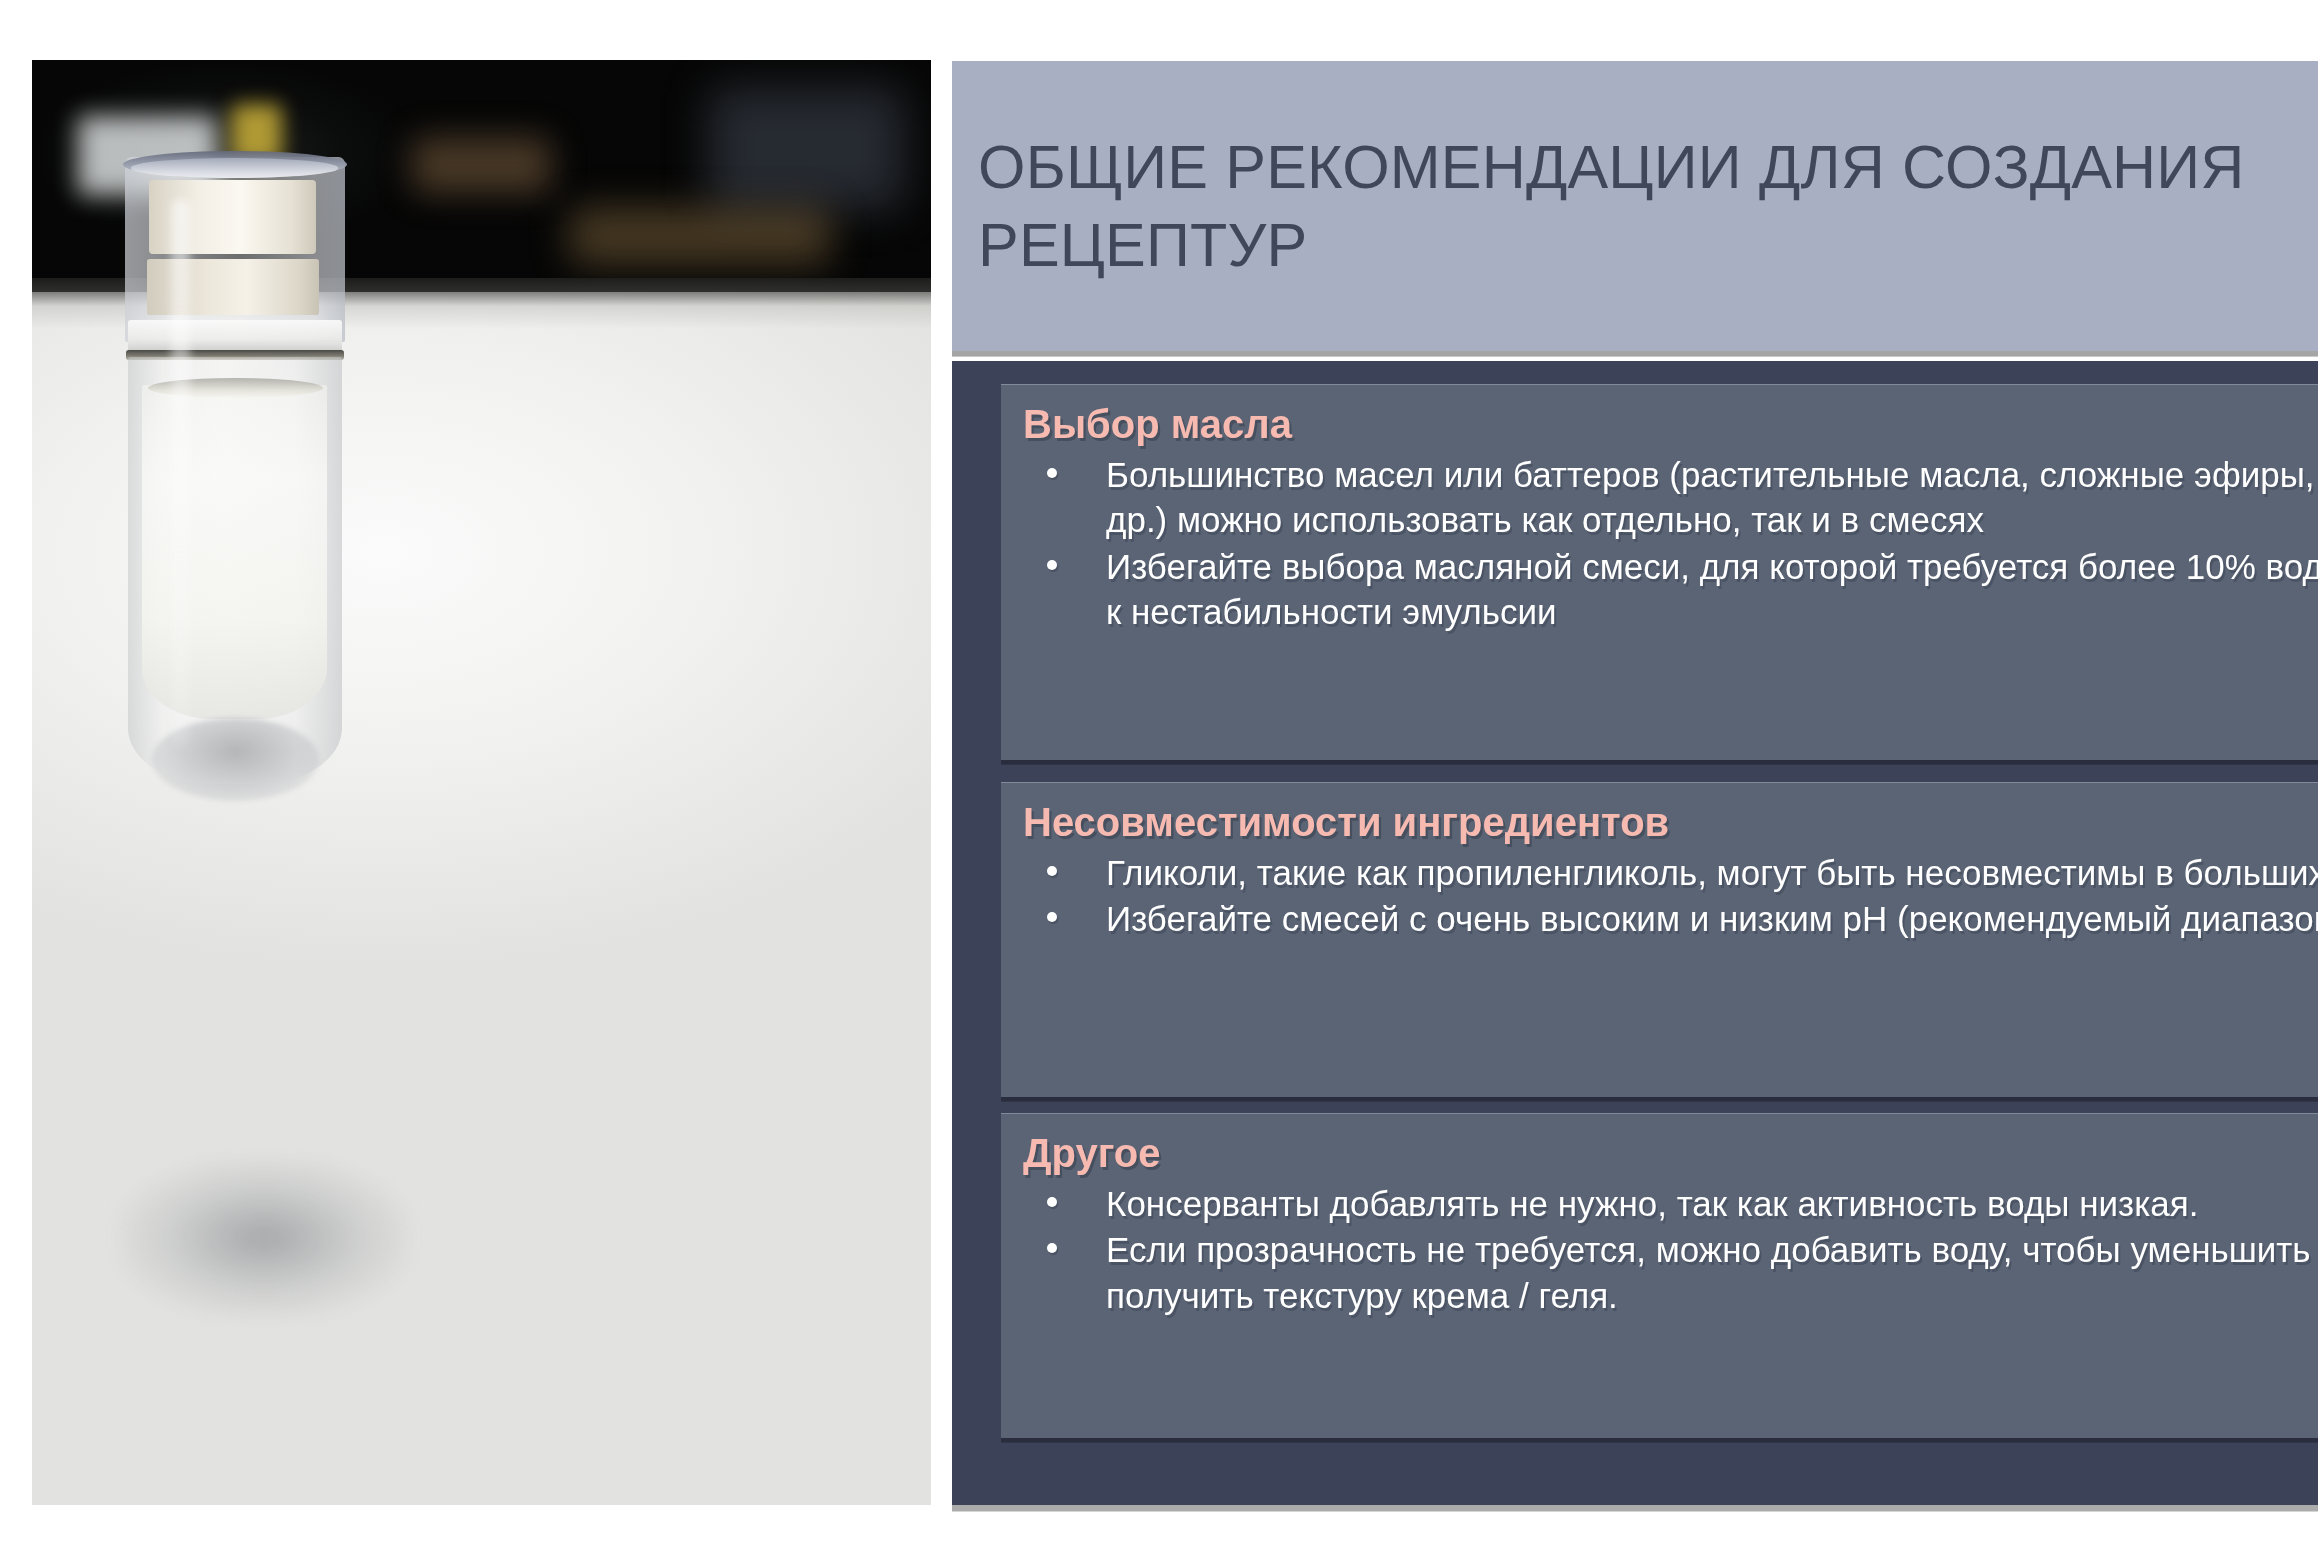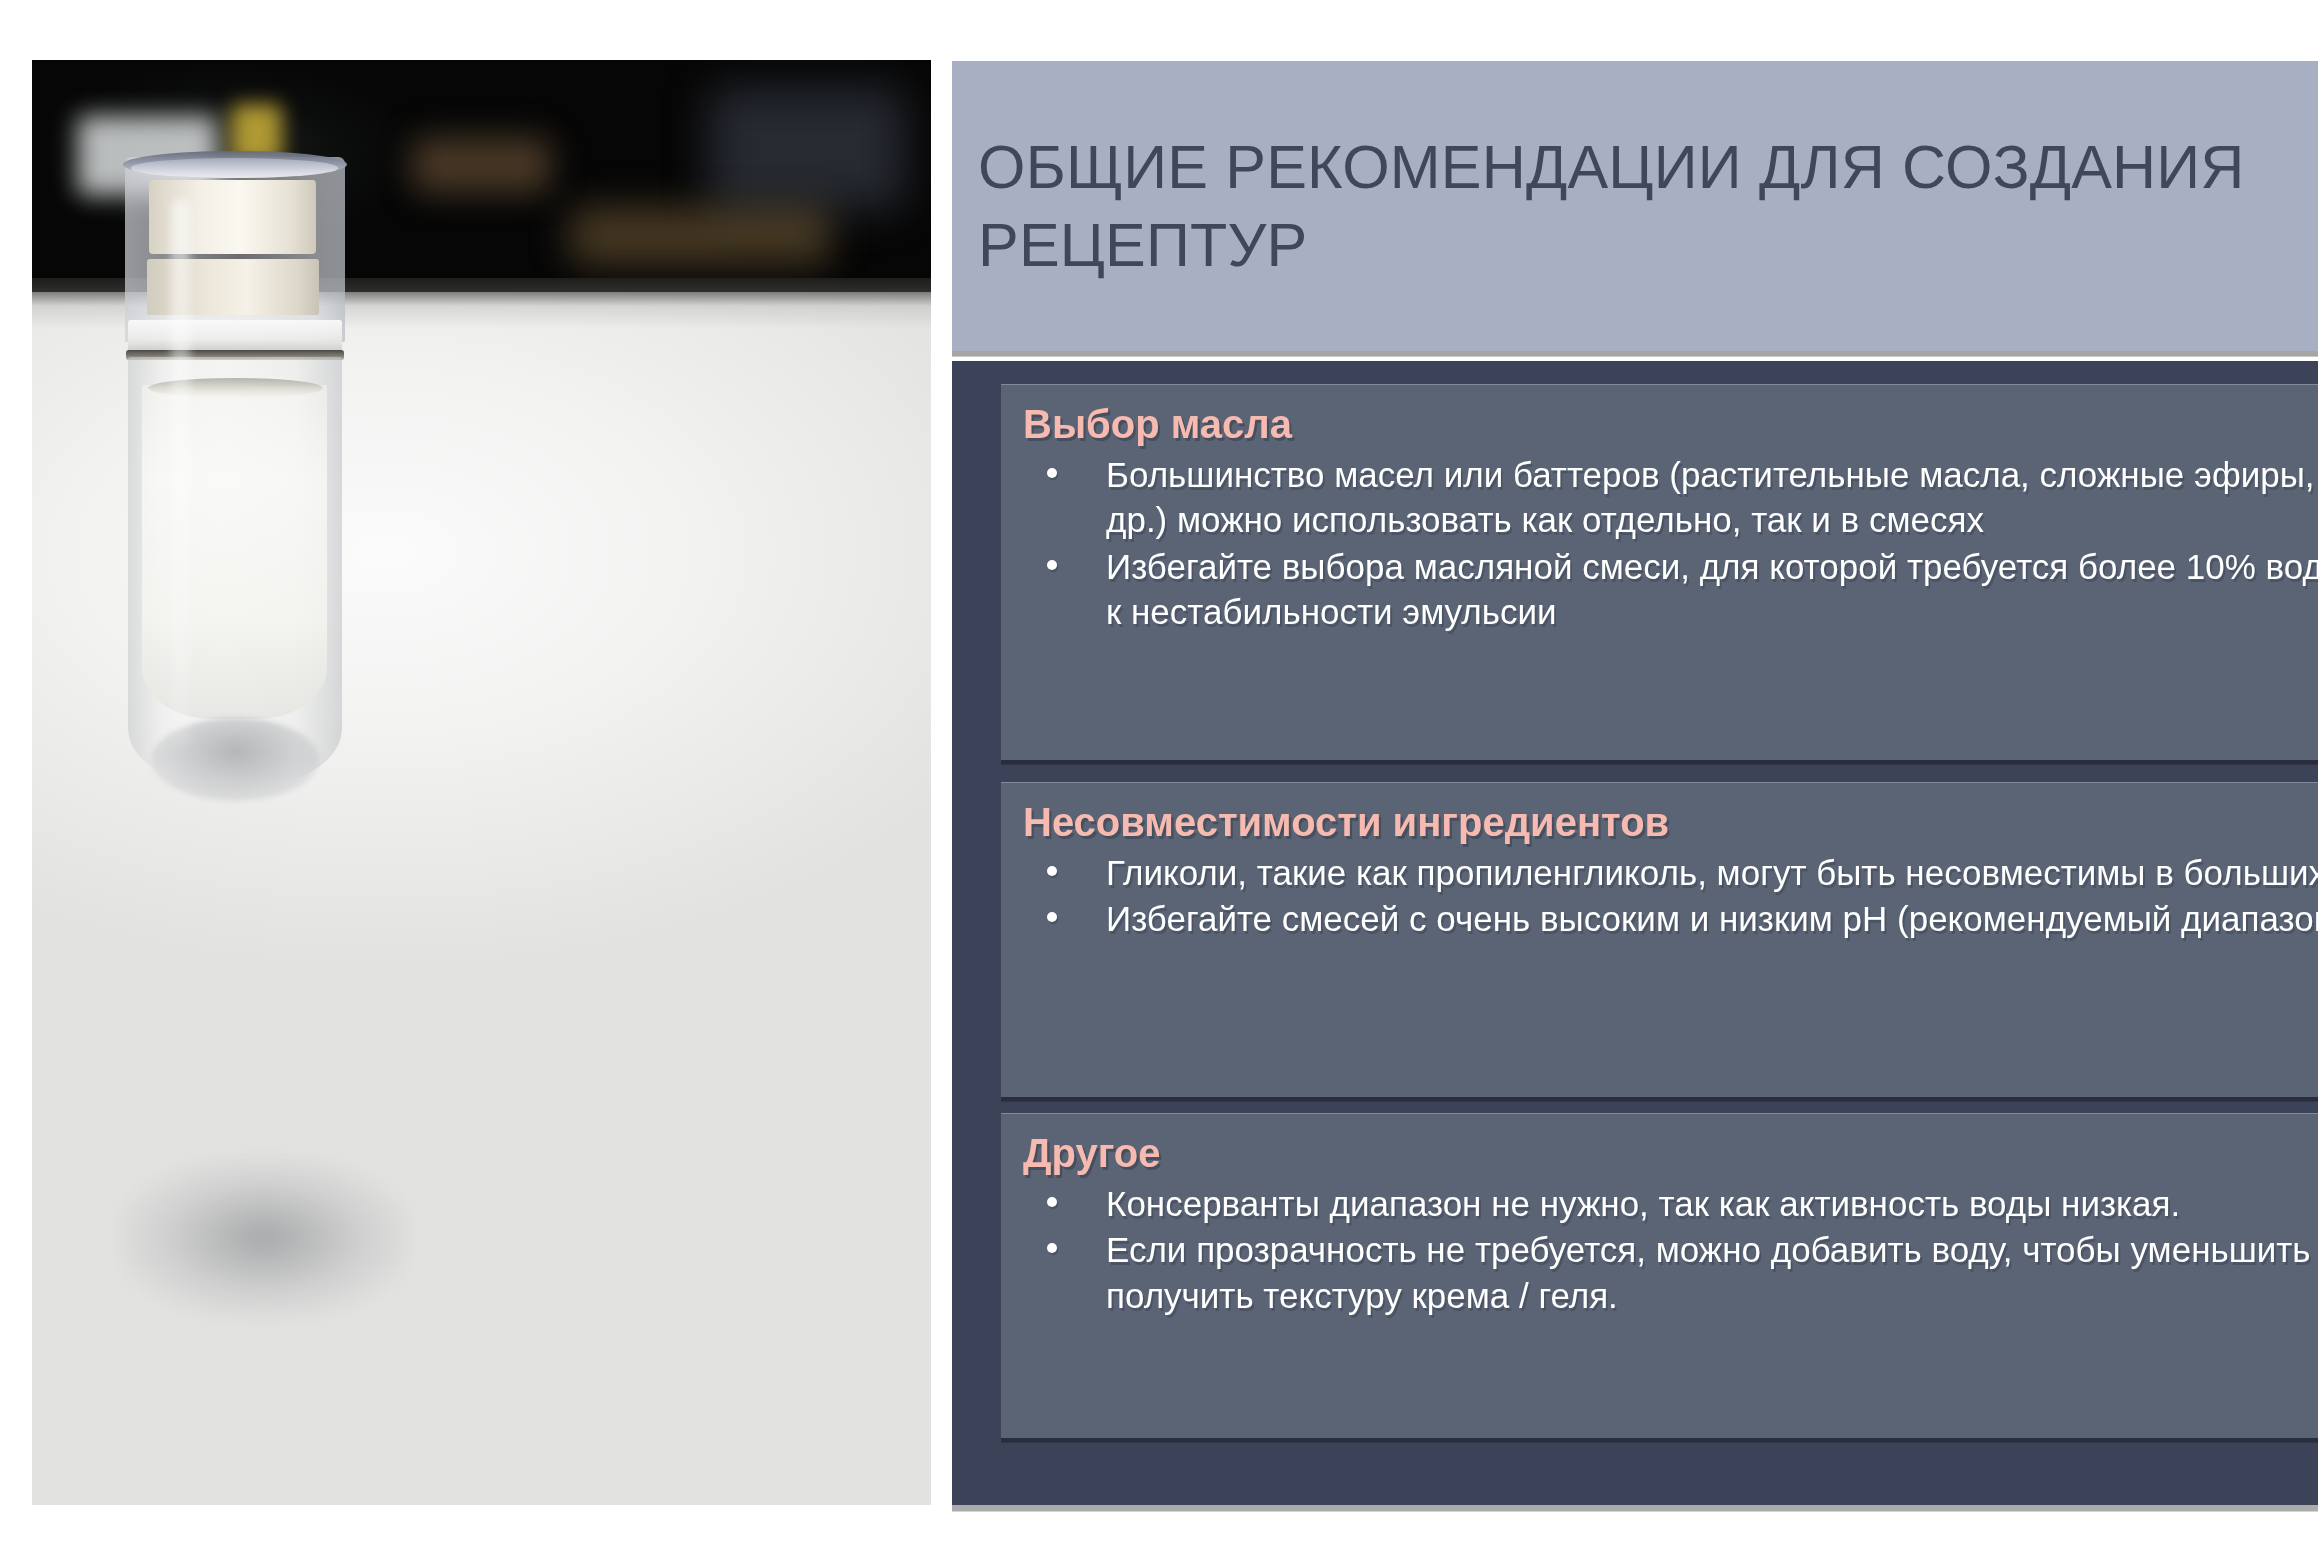--- a/index.html
+++ b/index.html
@@ -328,21 +328,21 @@
         <span>Избегайте смесей с очень высоким и низким pH (рекомендуемый диапазон от 4 до 8).</span>
       </li>
     </ul>
   </section>
 
   <section class="info-box" id="box-other">
     <h2 class="box-heading">Другое</h2>
     <ul class="bullet-list">
       <li class="bullet-item">
         <span class="bullet-dot"></span>
-        <span>Консерванты диапазон не нужно, так как активность воды низкая.</span>
+        <span>Консерванты добавлять не нужно, так как активность воды низкая.</span>
       </li>
       <li class="bullet-item">
         <span class="bullet-dot"></span>
         <span>Если прозрачность не требуется, можно добавить воду, чтобы уменьшить вязкость и получить текстуру крема / геля.</span>
       </li>
     </ul>
   </section>
 
 </div>
 

